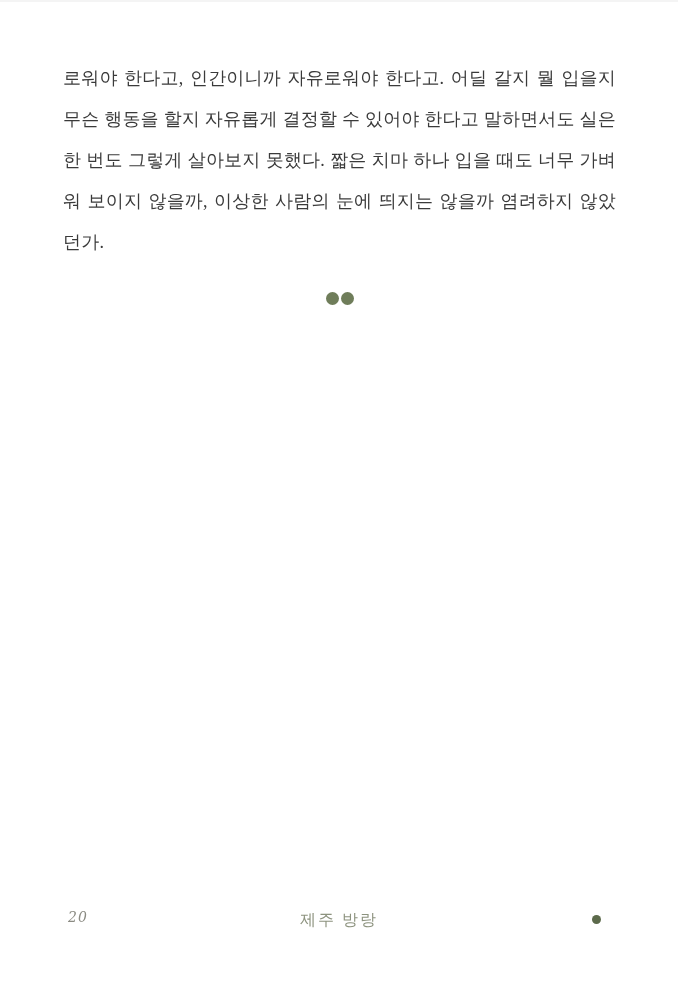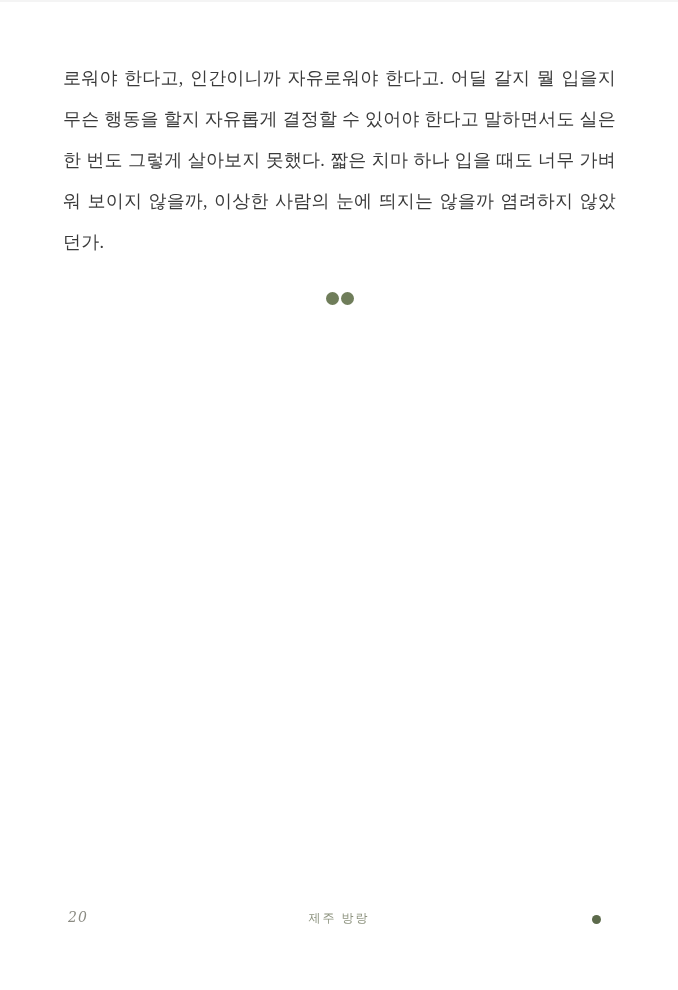--- a/index.html
+++ b/index.html
@@ -69,21 +69,21 @@
     color: #8b8b83;
     font-family: "DejaVu Serif", serif;
     letter-spacing: 1px;
   }
   .running-title {
     position: absolute;
     left: 0;
     right: 0;
     top: 4px;
     text-align: center;
-    font-size: 12px;
+    font-size: 16px;
     color: #8d937f;
     letter-spacing: 2px;
   }
   .footer-dot {
     position: absolute;
     right: 77px;
     top: 9px;
     width: 9px;
     height: 9px;
     border-radius: 50%;

